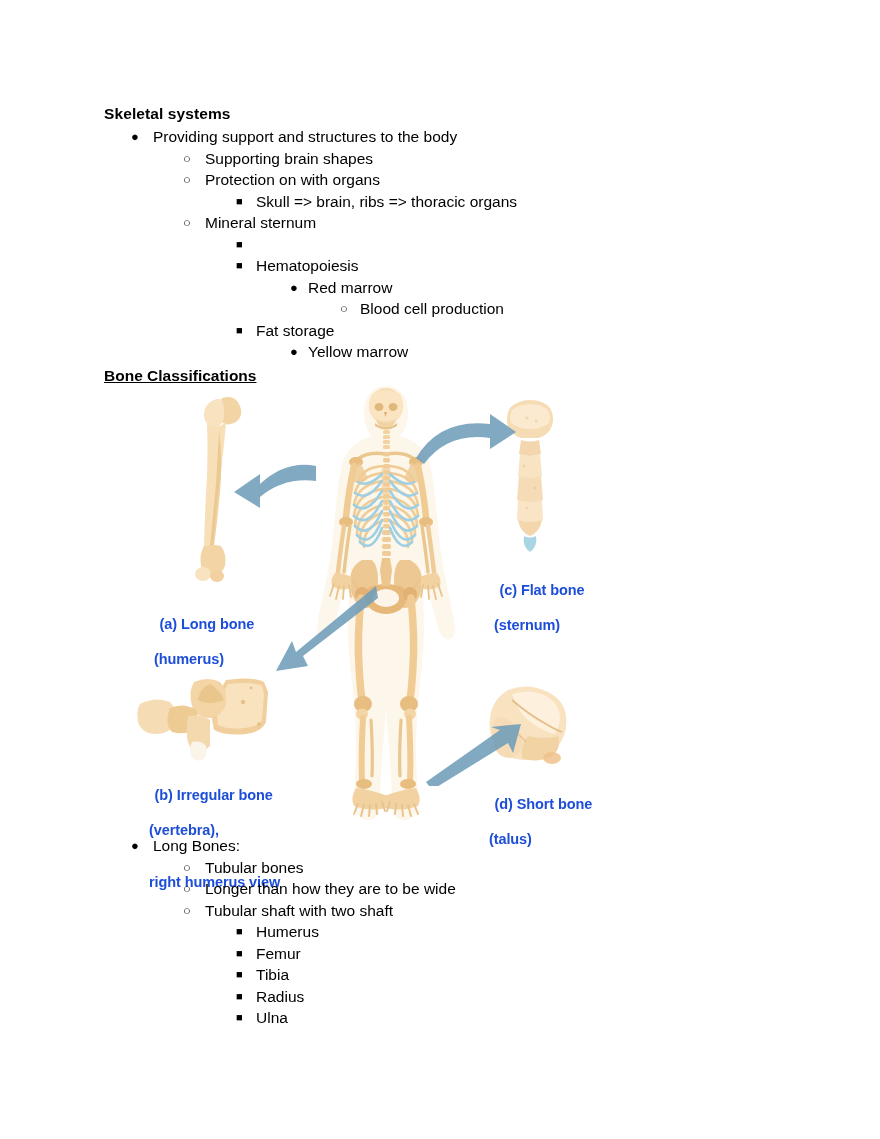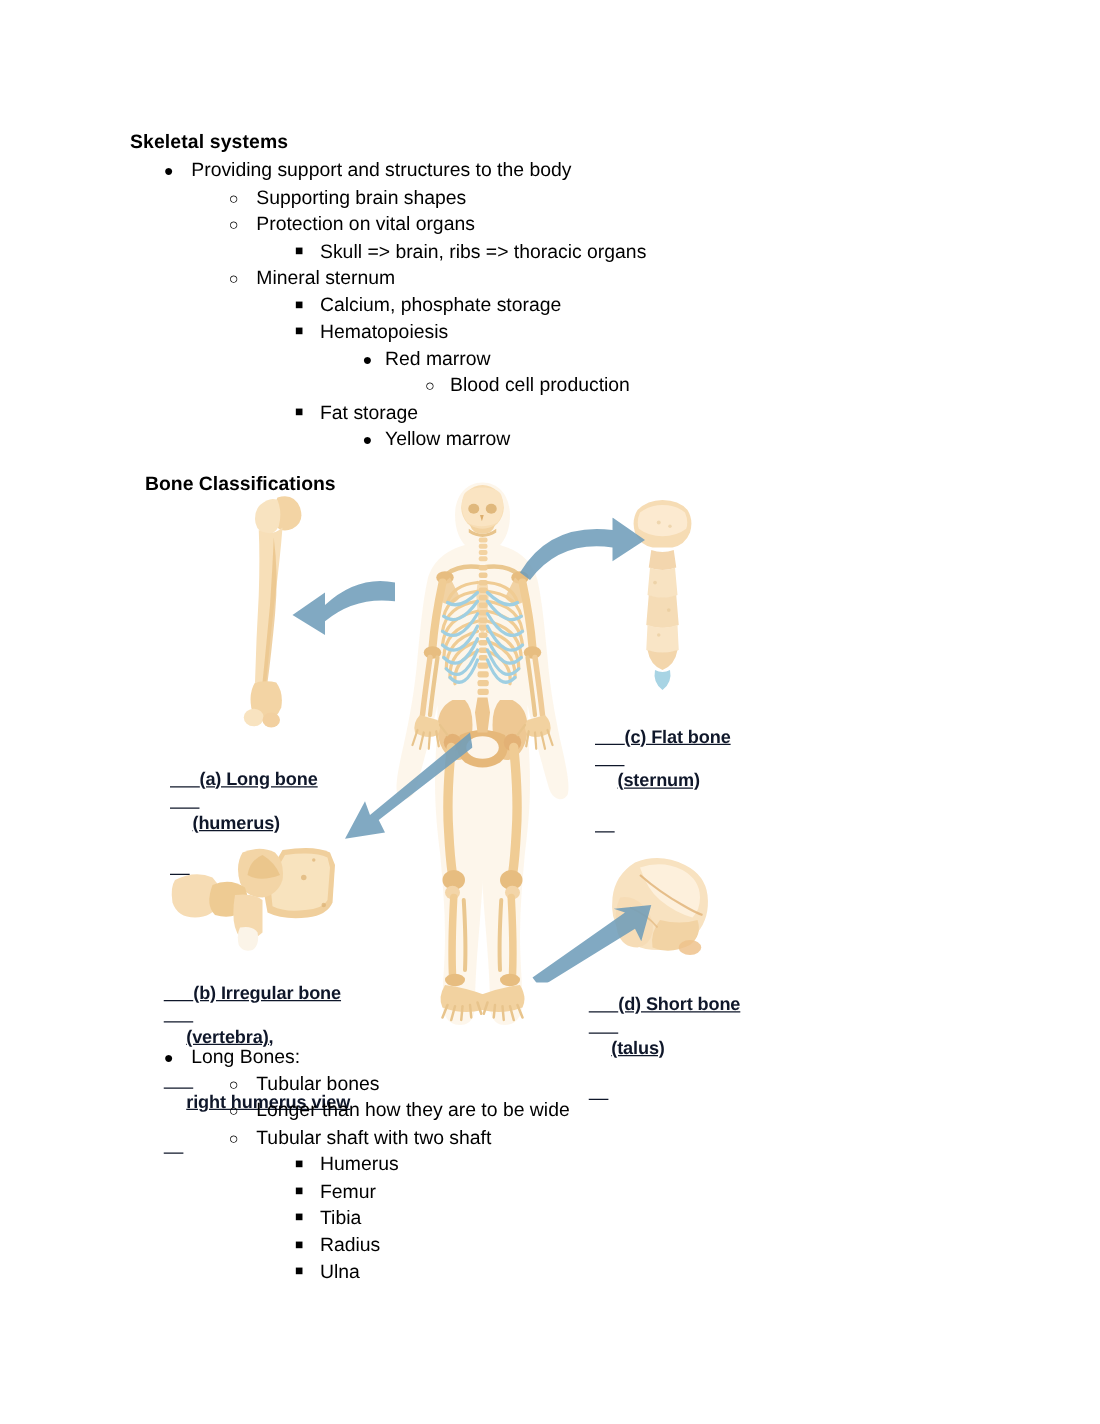--- a/index.html
+++ b/index.html
@@ -32,29 +32,29 @@
   .l3 .bullet{width:20px;margin-left:132px;}
   .l4 .bullet{width:18px;margin-left:186px;}
   .l5 .bullet{width:20px;margin-left:236px;}
 
   .dot-f{font-size:13px;}      
   .dot-h{font-size:13px;}      
   .sq-f{font-size:11px;}       
 
   .heading2{
     font-weight:bold;font-size:15.5px;line-height:21px;
-    margin:12px;padding-top:2px;
+    margin:0;padding-top:2px;text-decoration:underline;
   }
 
   
   .figure{position:absolute;left:104px;top:372px;width:540px;height:462px;}
 
   .fig-label{
     position:absolute;font-weight:bold;font-size:14.5px;line-height:17.5px;
-    color:#0f172a;letter-spacing:-0.1px;white-space:pre;text-decoration:underline;
+    color:#1d4ed8;letter-spacing:-0.1px;white-space:pre;
   }
   .fig-label .ind{display:block;padding-left:18px;}
 
   .bone{position:absolute;}
 
   
   .arrow{position:absolute;}
 </style>
 </head>
 <body>
@@ -68,33 +68,32 @@
     <div class="row l1">
       <span class="bullet dot-f">●</span>
       <span class="txt">Providing support and structures to the body</span>
     </div>
     <div class="row l2">
       <span class="bullet dot-h">○</span>
       <span class="txt">Supporting brain shapes</span>
     </div>
     <div class="row l2">
       <span class="bullet dot-h">○</span>
-      <span class="txt">Protection on vital organs</span>
+      <span class="txt">Protection on with organs</span>
     </div>
     <div class="row l3">
       <span class="bullet sq-f">■</span>
       <span class="txt">Skull =&gt; brain, ribs =&gt; thoracic organs</span>
     </div>
     <div class="row l2">
       <span class="bullet dot-h">○</span>
       <span class="txt">Mineral sternum</span>
     </div>
     <div class="row l3">
       <span class="bullet sq-f">■</span>
-      <span class="txt">Calcium, phosphate storage</span>
     </div>
     <div class="row l3">
       <span class="bullet sq-f">■</span>
       <span class="txt">Hematopoiesis</span>
     </div>
     <div class="row l4">
       <span class="bullet dot-f">●</span>
       <span class="txt">Red marrow</span>
     </div>
     <div class="row l5">

